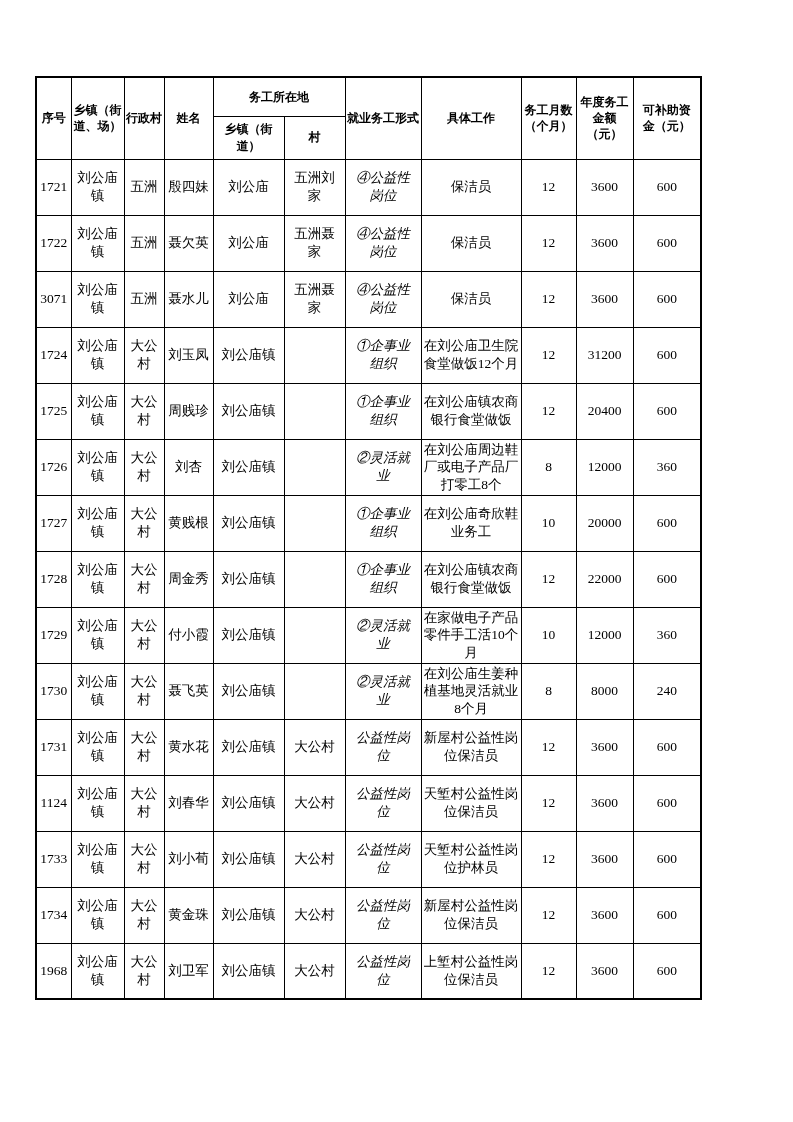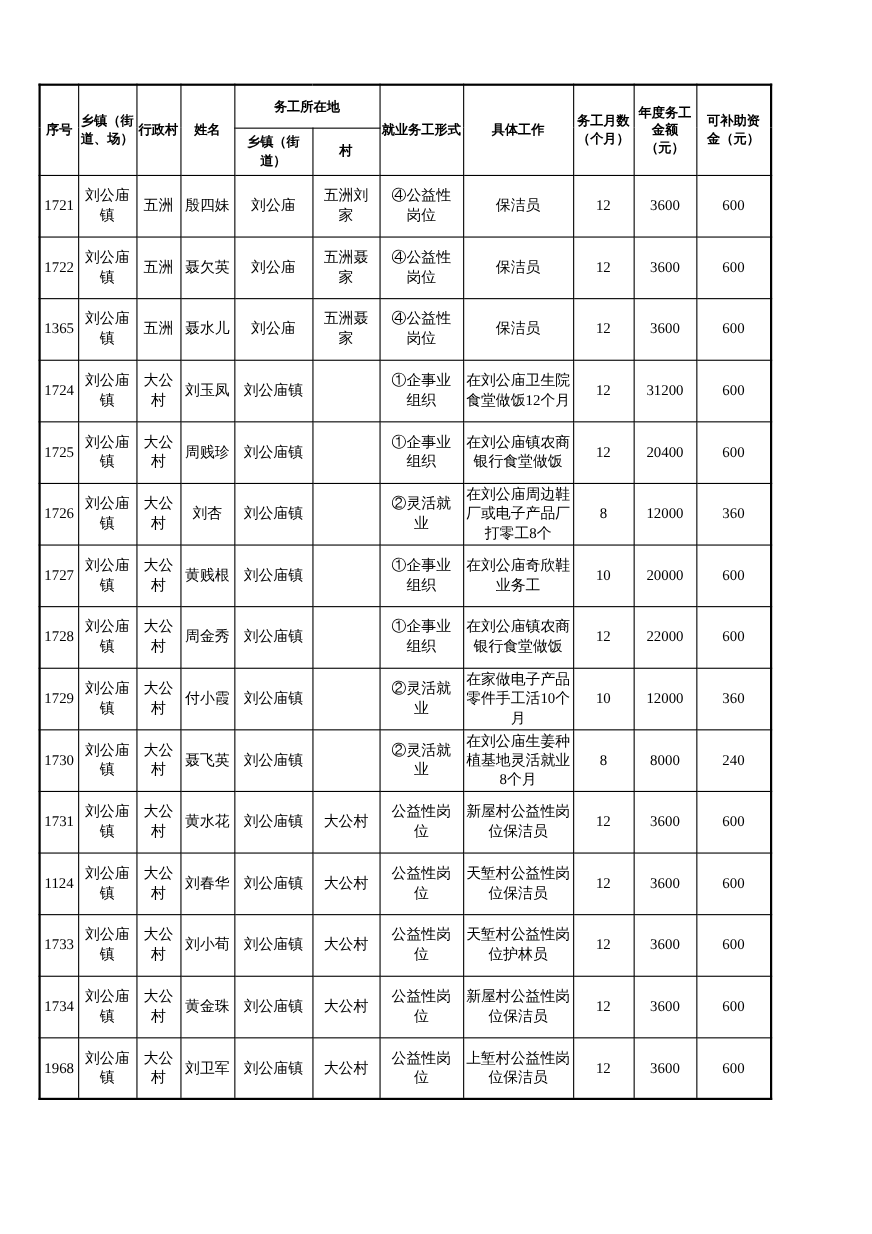--- a/index.html
+++ b/index.html
@@ -42,21 +42,21 @@
   .roster thead tr.hrow2 { height: 43px; }
   .roster thead th.last { padding: 0 5px; }
   .roster tbody tr { height: 56px; }
   .roster tbody td {
     font-size: 13.5px;
     line-height: 1.3;
     padding: 0 2px;
   }
   .roster tbody td.c-township { padding: 0 4px; }
   .roster tbody td.c-work_village { padding: 0 5px; margin-top: 33px; }
-  .roster tbody td.c-employment_form { padding: 0 10px; }
+  .roster tbody td.c-employment_form { padding: 0 10px; font-style: italic; }
   .roster tbody td.c-specific_work { padding: 0 2px; }
 </style>
 </head>
 <body>
 
 <div class="page">
   <table class="roster">
     <colgroup>
       <col style="width:35px">
       <col style="width:53px">
@@ -109,21 +109,21 @@
           <td class="c-name">聂欠英</td>
           <td class="c-work_township">刘公庙</td>
           <td class="c-work_village">五洲聂家</td>
           <td class="c-employment_form">④公益性岗位</td>
           <td class="c-specific_work">保洁员</td>
           <td class="c-months">12</td>
           <td class="c-annual_amount">3600</td>
           <td class="c-subsidy">600</td>
         </tr>
         <tr>
-          <td class="c-seq">1365</td>
+          <td class="c-seq">3071</td>
           <td class="c-township">刘公庙镇</td>
           <td class="c-admin_village">五洲</td>
           <td class="c-name">聂水儿</td>
           <td class="c-work_township">刘公庙</td>
           <td class="c-work_village">五洲聂家</td>
           <td class="c-employment_form">④公益性岗位</td>
           <td class="c-specific_work">保洁员</td>
           <td class="c-months">12</td>
           <td class="c-annual_amount">3600</td>
           <td class="c-subsidy">600</td>

